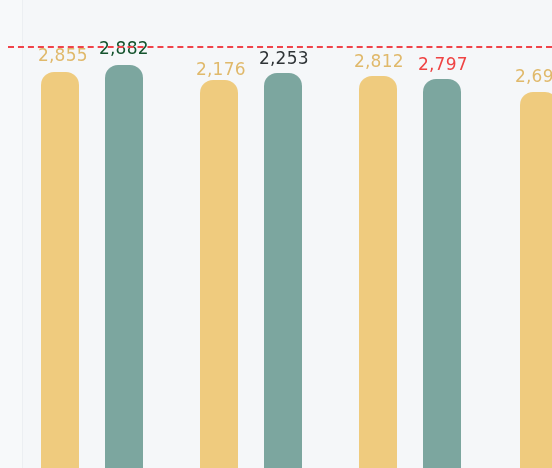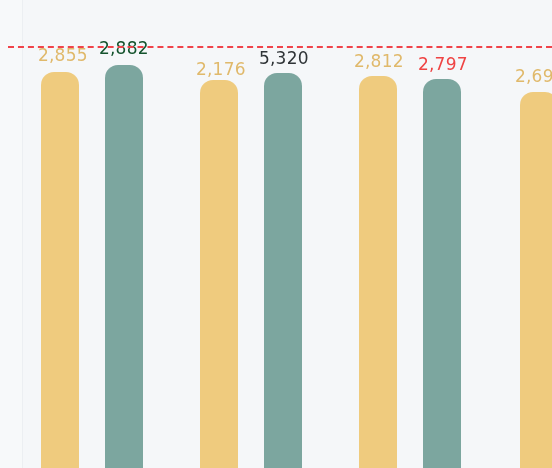--- a/index.html
+++ b/index.html
@@ -95,21 +95,21 @@
       <div class="bar series-a" style="left: 200px; width: 38px; top: 80px; background: rgb(239, 203, 126);"></div>
       <div class="bar series-b" style="left: 264px; width: 38px; top: 73px; background: rgb(124, 166, 159);"></div>
       <div class="bar series-a" style="left: 359px; width: 38px; top: 76px; background: rgb(239, 203, 126);"></div>
       <div class="bar series-b" style="left: 423px; width: 38px; top: 79px; background: rgb(124, 166, 159);"></div>
       <div class="bar series-a" style="left: 520px; width: 38px; top: 92px; background: rgb(239, 203, 126);"></div>
     </div>
   <div id="labels-layer">
       <div class="bar-label series-a" style="left: 38px; top: 47px; color: rgb(224, 185, 107);">2,855</div>
       <div class="bar-label series-b" style="left: 99px; top: 40px; color: #14532d;">2,882</div>
       <div class="bar-label series-a" style="left: 196px; top: 61px; color: rgb(224, 185, 107);">2,176</div>
-      <div class="bar-label series-b" style="left: 259px; top: 50px; color: rgb(47, 52, 55);">5,320</div>
+      <div class="bar-label series-b" style="left: 259px; top: 50px; color: rgb(47, 52, 55);">2,253</div>
       <div class="bar-label series-a" style="left: 354px; top: 53px; color: rgb(224, 185, 107);">2,812</div>
       <div class="bar-label series-b" style="left: 418px; top: 56px; color: #ef4444;">2,797</div>
       <div class="bar-label series-a" style="left: 515px; top: 68px; color: rgb(224, 185, 107);">2,69</div>
     </div>
 
   <div id="reference-line" class="threshold-line" style="top: 46px; border-top-color: rgb(240, 67, 74);"></div>
 
 </div>
 
 </body></html>

